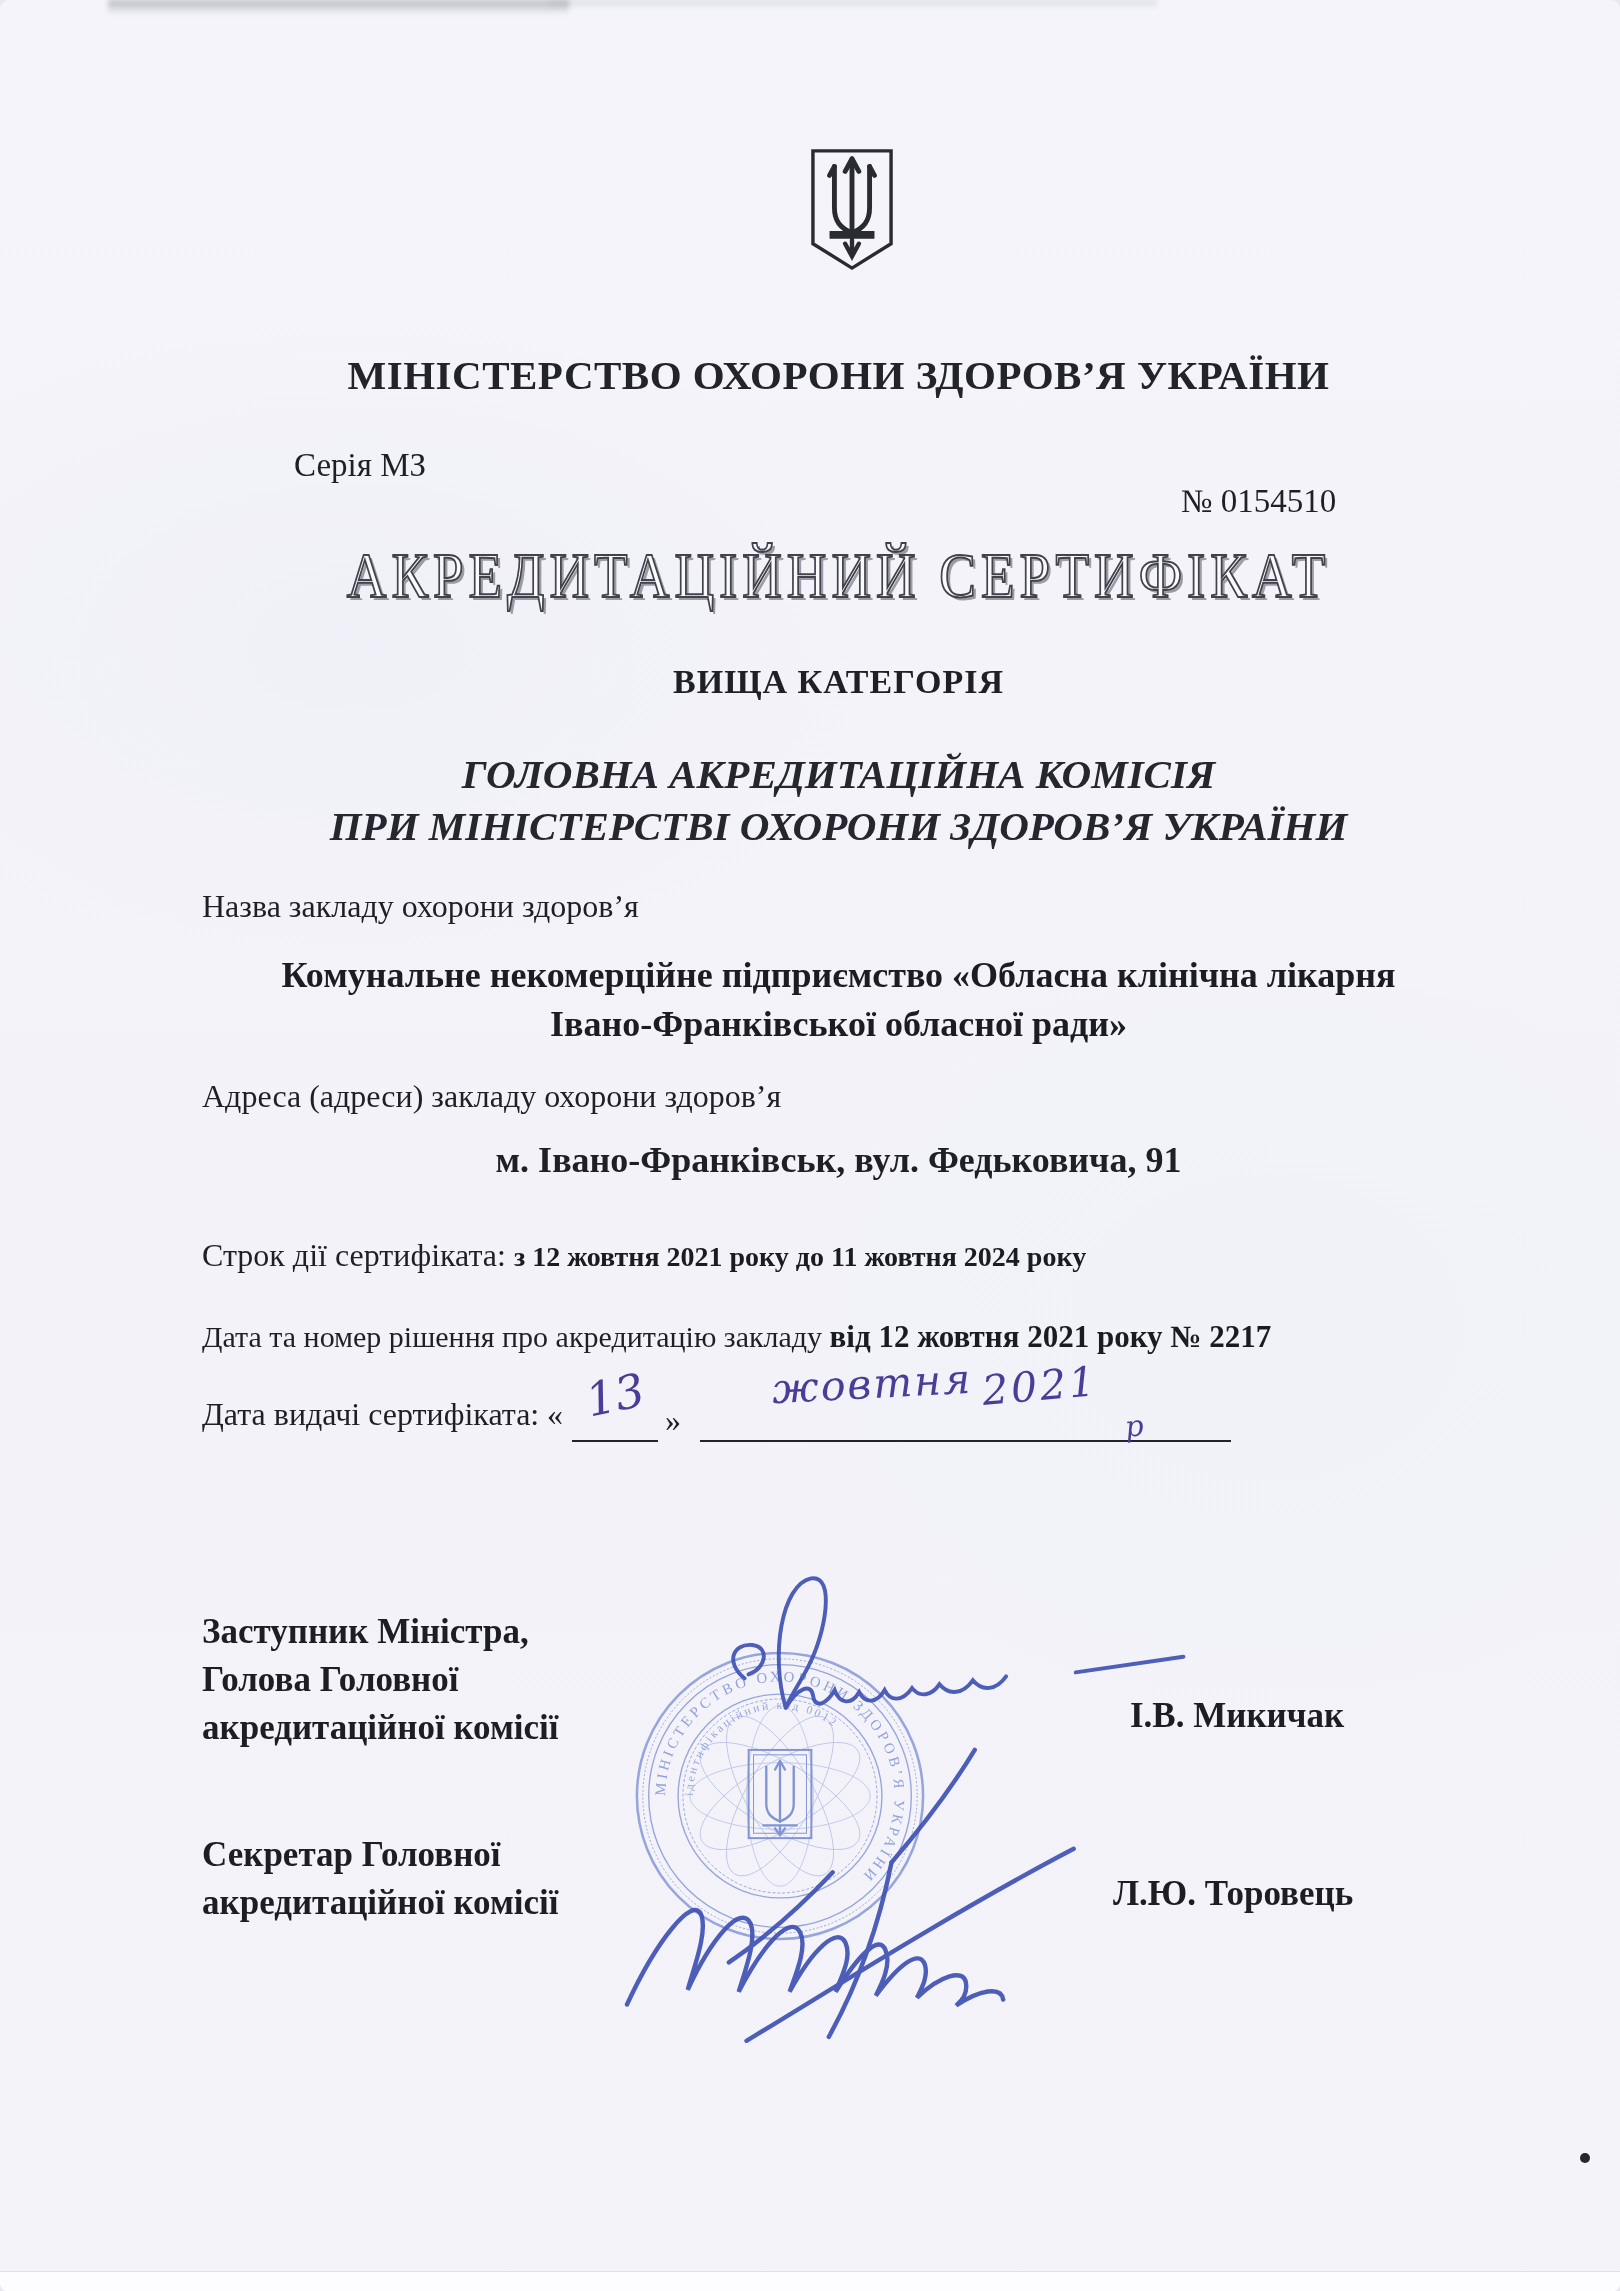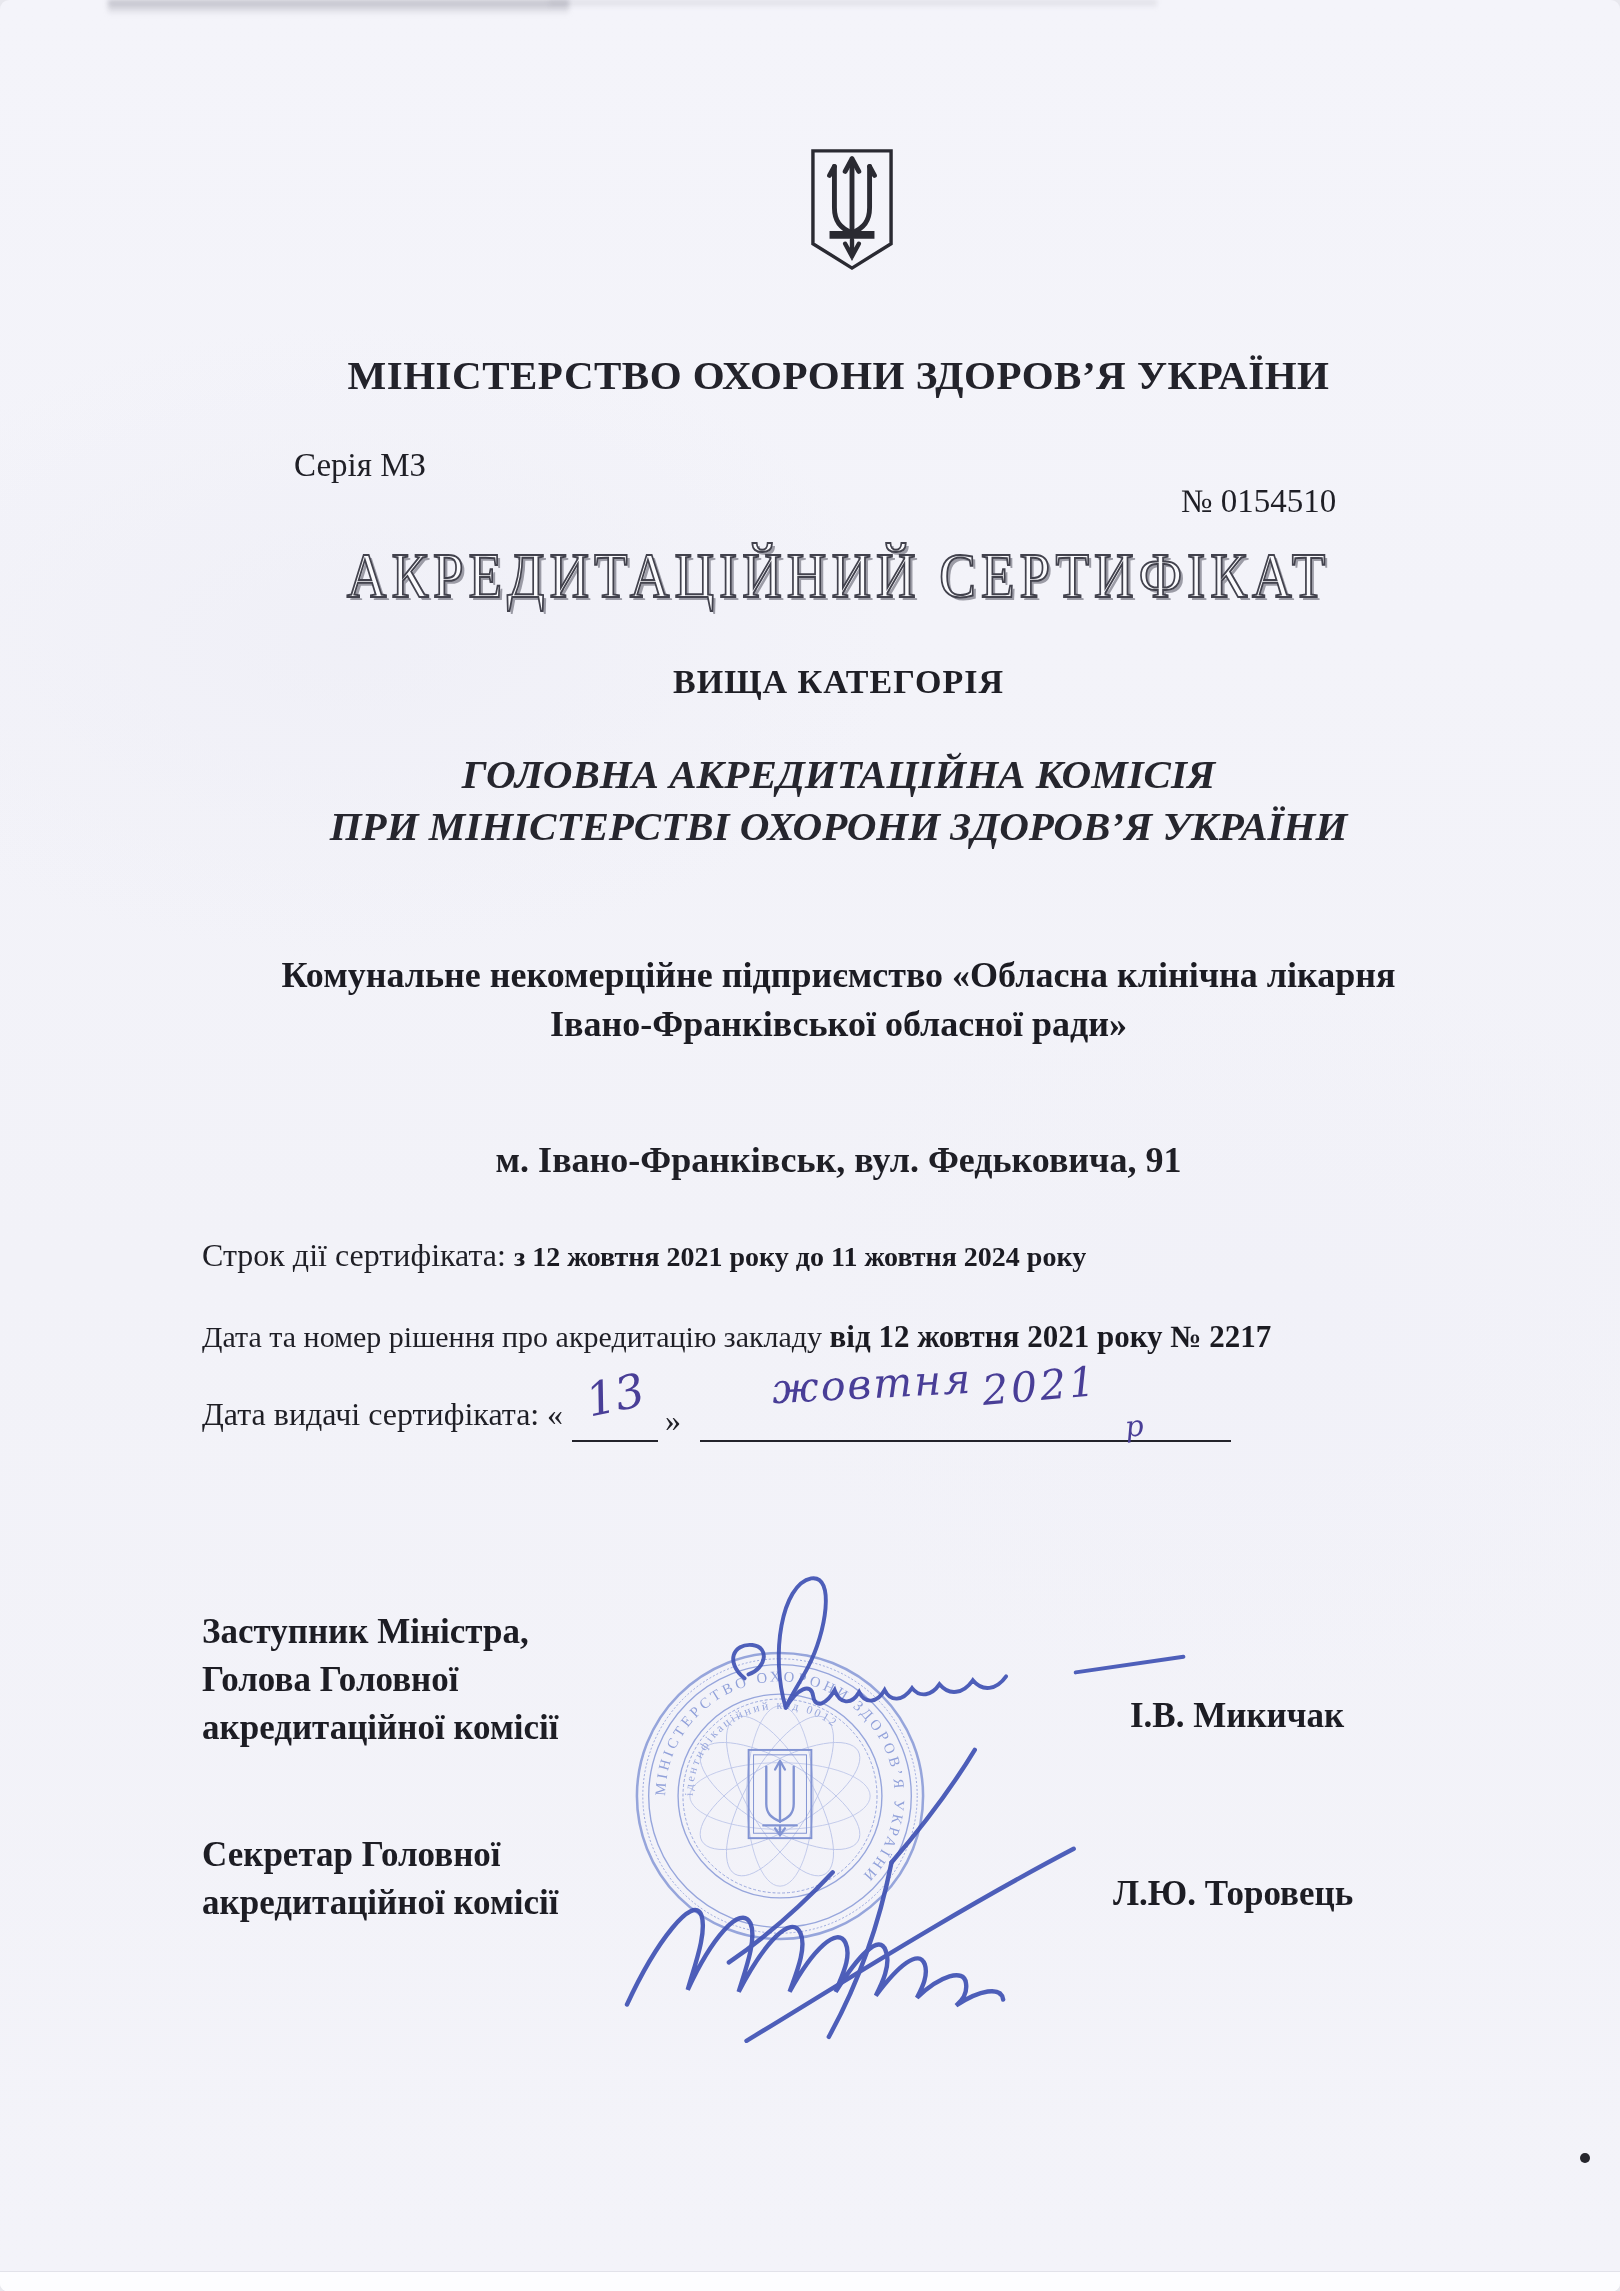--- a/index.html
+++ b/index.html
@@ -97,25 +97,27 @@
   <div class="abs centered ministry">МІНІСТЕРСТВО ОХОРОНИ ЗДОРОВ’Я УКРАЇНИ</div>
   <div class="abs series">Серія МЗ</div>
   <div class="abs cert-no">№ 0154510</div>
   <div class="abs centered cert-title">АКРЕДИТАЦІЙНИЙ СЕРТИФІКАТ</div>
   <div class="abs centered category">ВИЩА КАТЕГОРІЯ</div>
   <div class="abs centered commission">
     <div>ГОЛОВНА АКРЕДИТАЦІЙНА КОМІСІЯ</div>
     <div>ПРИ МІНІСТЕРСТВІ ОХОРОНИ ЗДОРОВ’Я УКРАЇНИ</div>
   </div>
 
+  <div class="abs flabel name-label">Назва закладу охорони здоров’я</div>
   <div class="abs centered name-value">
     <div>Комунальне некомерційне підприємство «Обласна клінічна лікарня</div>
     <div>Івано-Франківської обласної ради»</div>
   </div>
 
+  <div class="abs flabel addr-label">Адреса (адреси) закладу охорони здоров’я</div>
   <div class="abs centered addr-value">м. Івано-Франківськ, вул. Федьковича, 91</div>
 
   <div class="abs validity">
     <span>Строк дії сертифіката:</span>
     <b>з 12 жовтня 2021 року до 11 жовтня 2024 року</b>
   </div>
 
   <div class="abs decision">
     <span>Дата та номер рішення про акредитацію закладу</span>
     <b>від 12 жовтня 2021 року № 2217</b>

